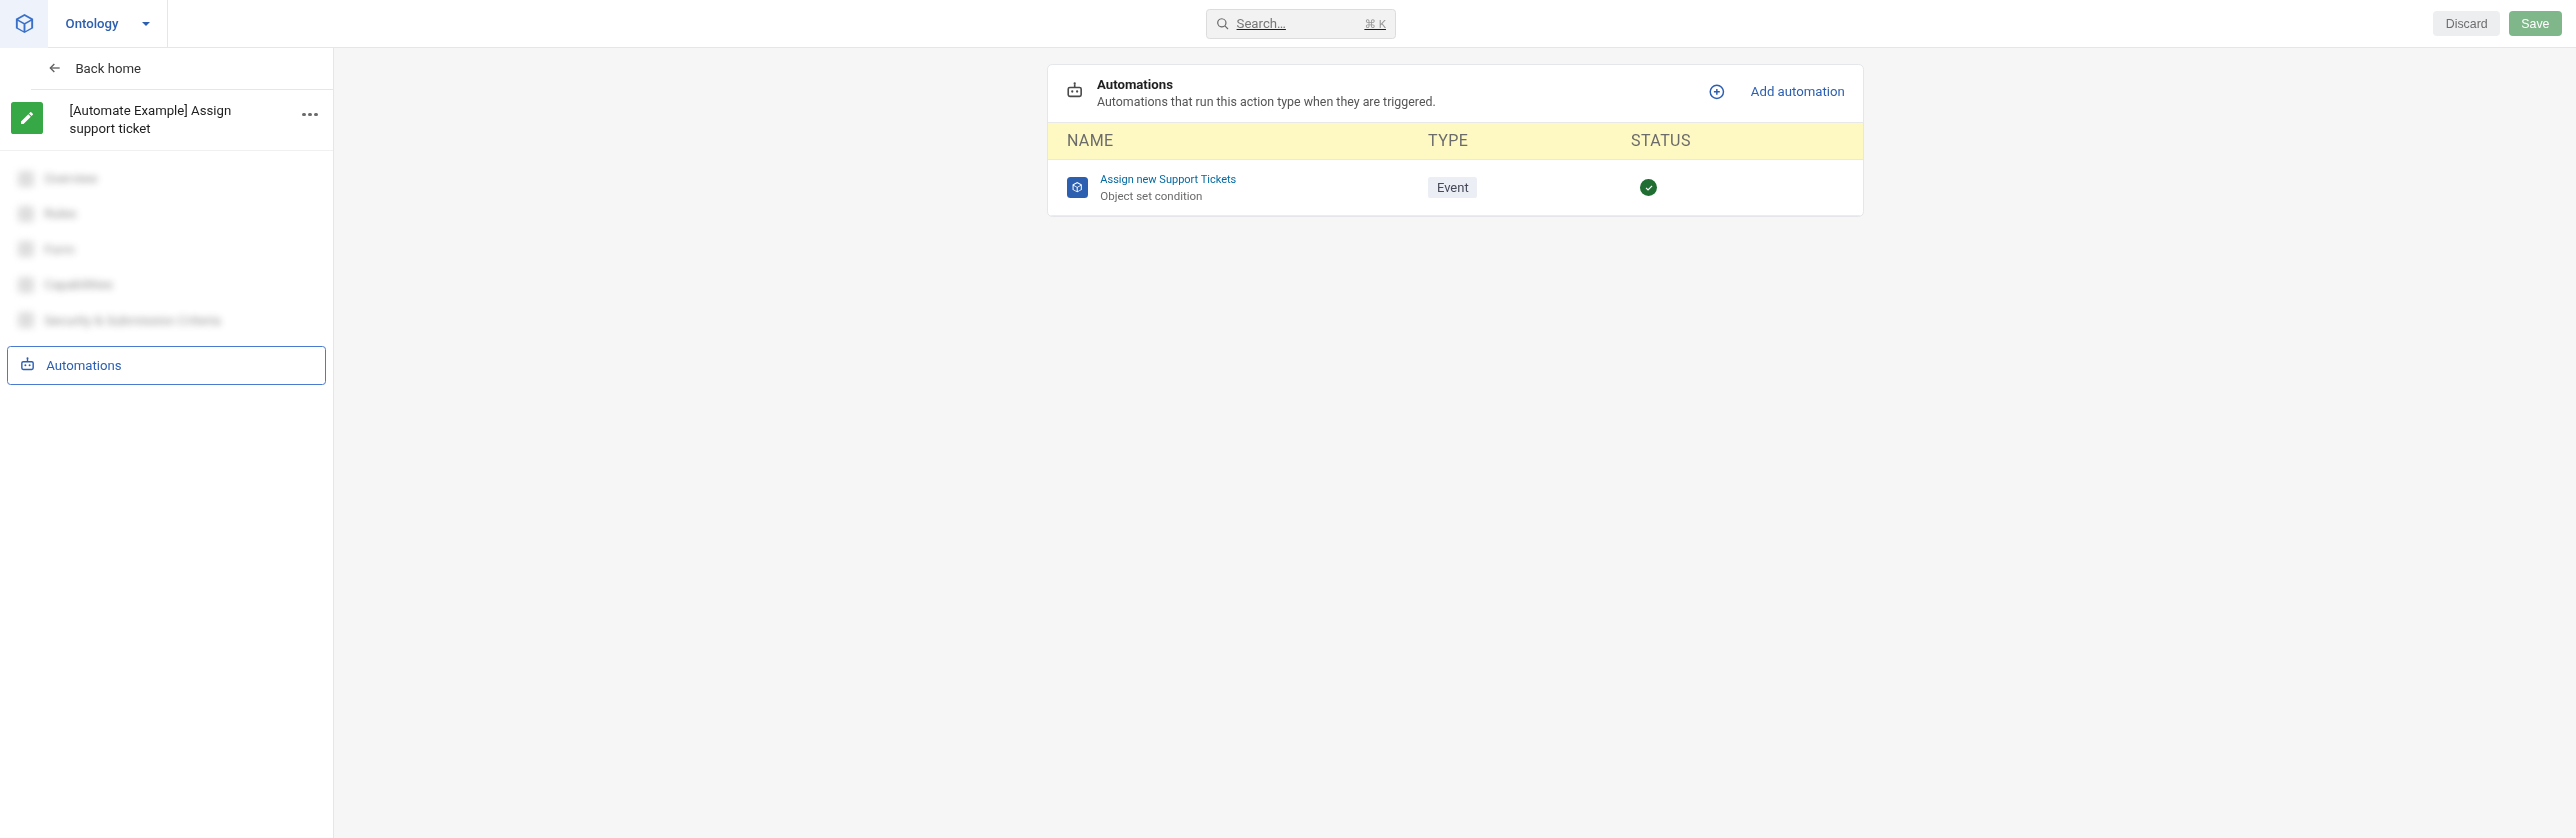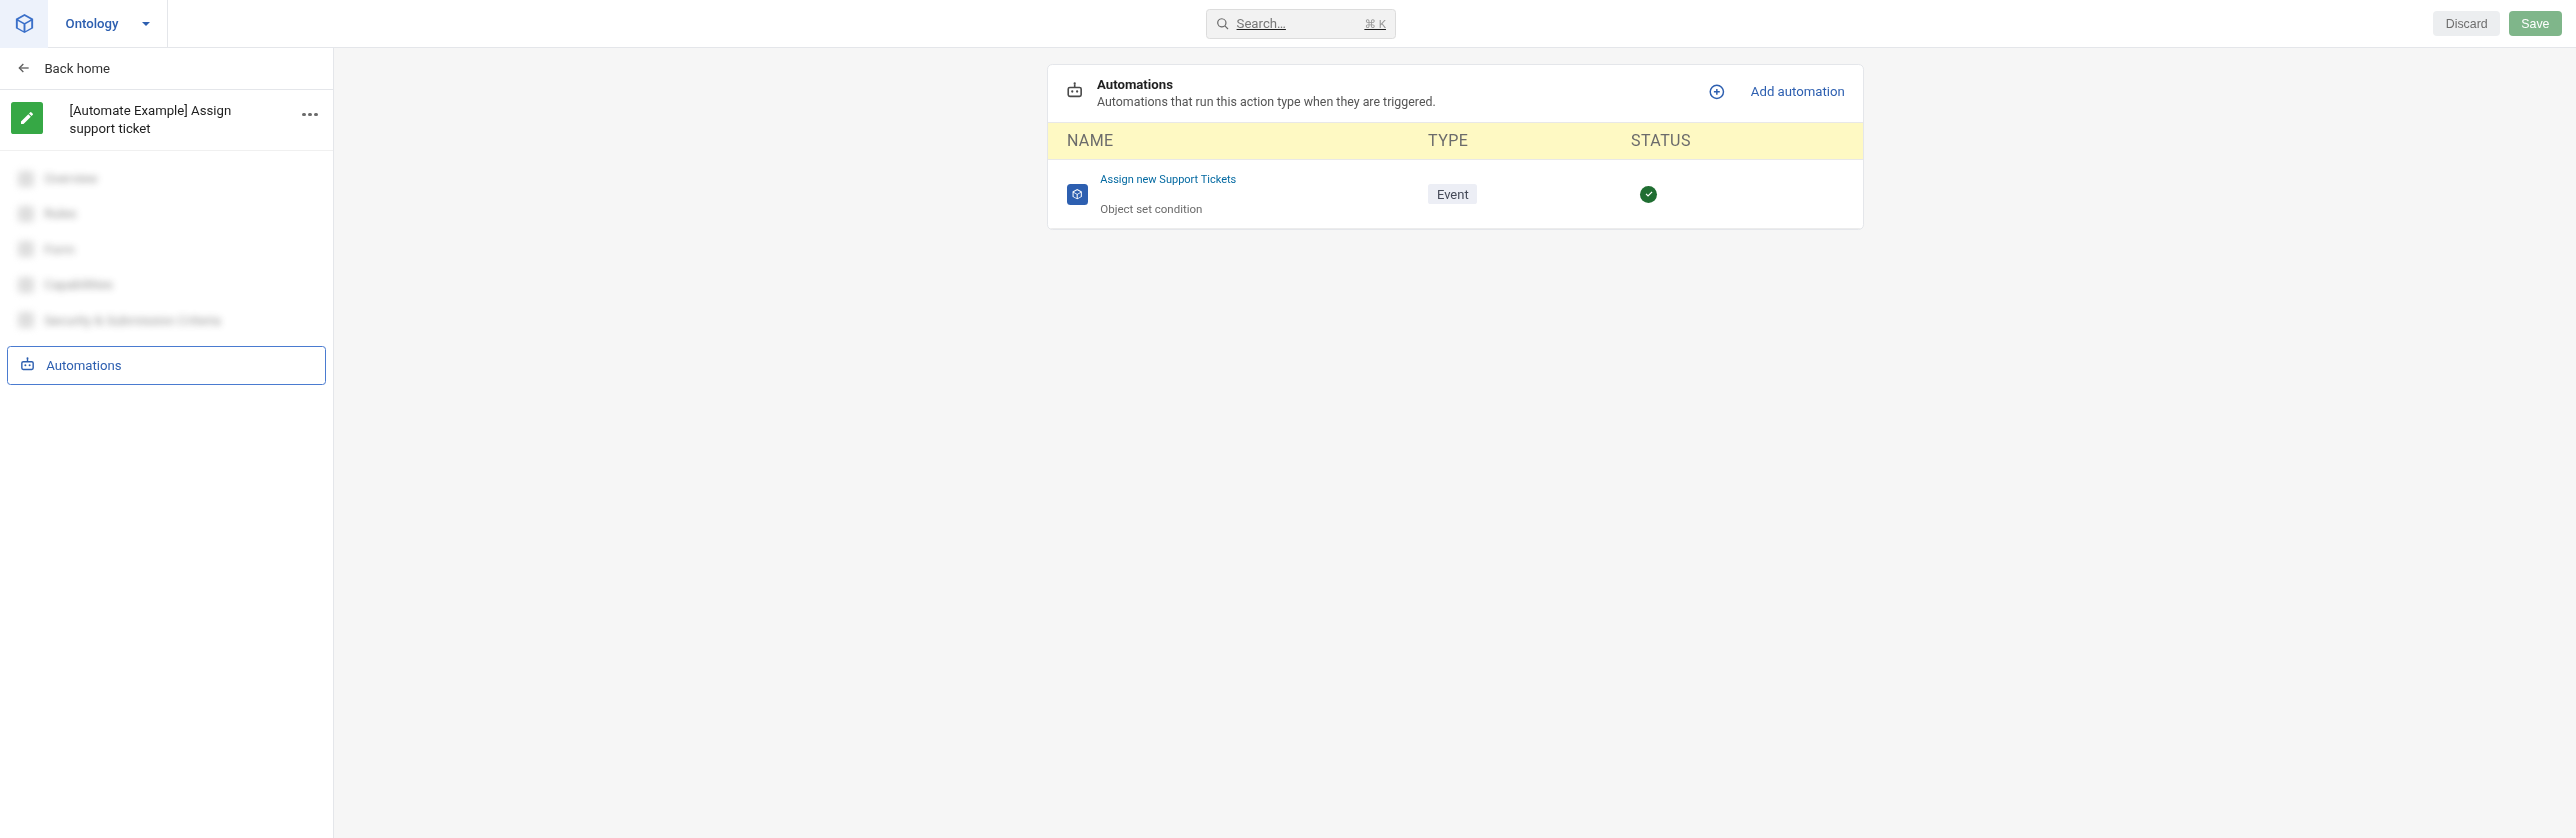--- a/index.html
+++ b/index.html
@@ -90,20 +90,21 @@
   }
   .back-row {
     display: flex;
     align-items: center;
     gap: 12.4px;
     padding: 12.4px 16px;
     border-bottom: 0.9px solid #e4e6ea;
     cursor: pointer;
     font-size: 13.2px;
     color: #333;
+    margin-left: 31px;
   }
   .back-row svg { width: 16px; height: 16px; stroke: #5f5f5f; }
   .title-row {
     display: flex;
     gap: 27px;
     padding: 12.4px 10.6px;
     border-bottom: 0.9px solid #f0f0f0;
   }
   .title-icon {
     width: 32px; height: 32px;
@@ -191,21 +192,21 @@
     padding: 12.4px 19.4px;
     border-bottom: 0.9px solid #ececec;
   }
   .row-name { display: flex; align-items: center; gap: 12.4px; }
   .row-icon {
     width: 21px; height: 21px; background: #2d5fb0;
     border-radius: 3.5px; display:flex; align-items:center; justify-content:center;
   }
   .row-icon svg { width: 12.4px; height: 12.4px; fill:#fff;}
   .row-name-text .link { color: #0369a1; font-size: 11px; cursor: pointer; }
-  .row-name-text .sub { color: #6b6b6b; font-size: 11.5px; margin-top: 16px; }
+  .row-name-text .sub { color: #6b6b6b; font-size: 11.5px; margin-top: 3px; }
   .badge {
     display: inline-block;
     background: #eceef5;
     color: #454a58;
     font-size: 13px;
     padding: 2.6px 8.8px;
     border-radius: 2.6px;
   }
   .status-ok {
     width: 17px; height: 17px; background: #206e32; border-radius: 50%;

